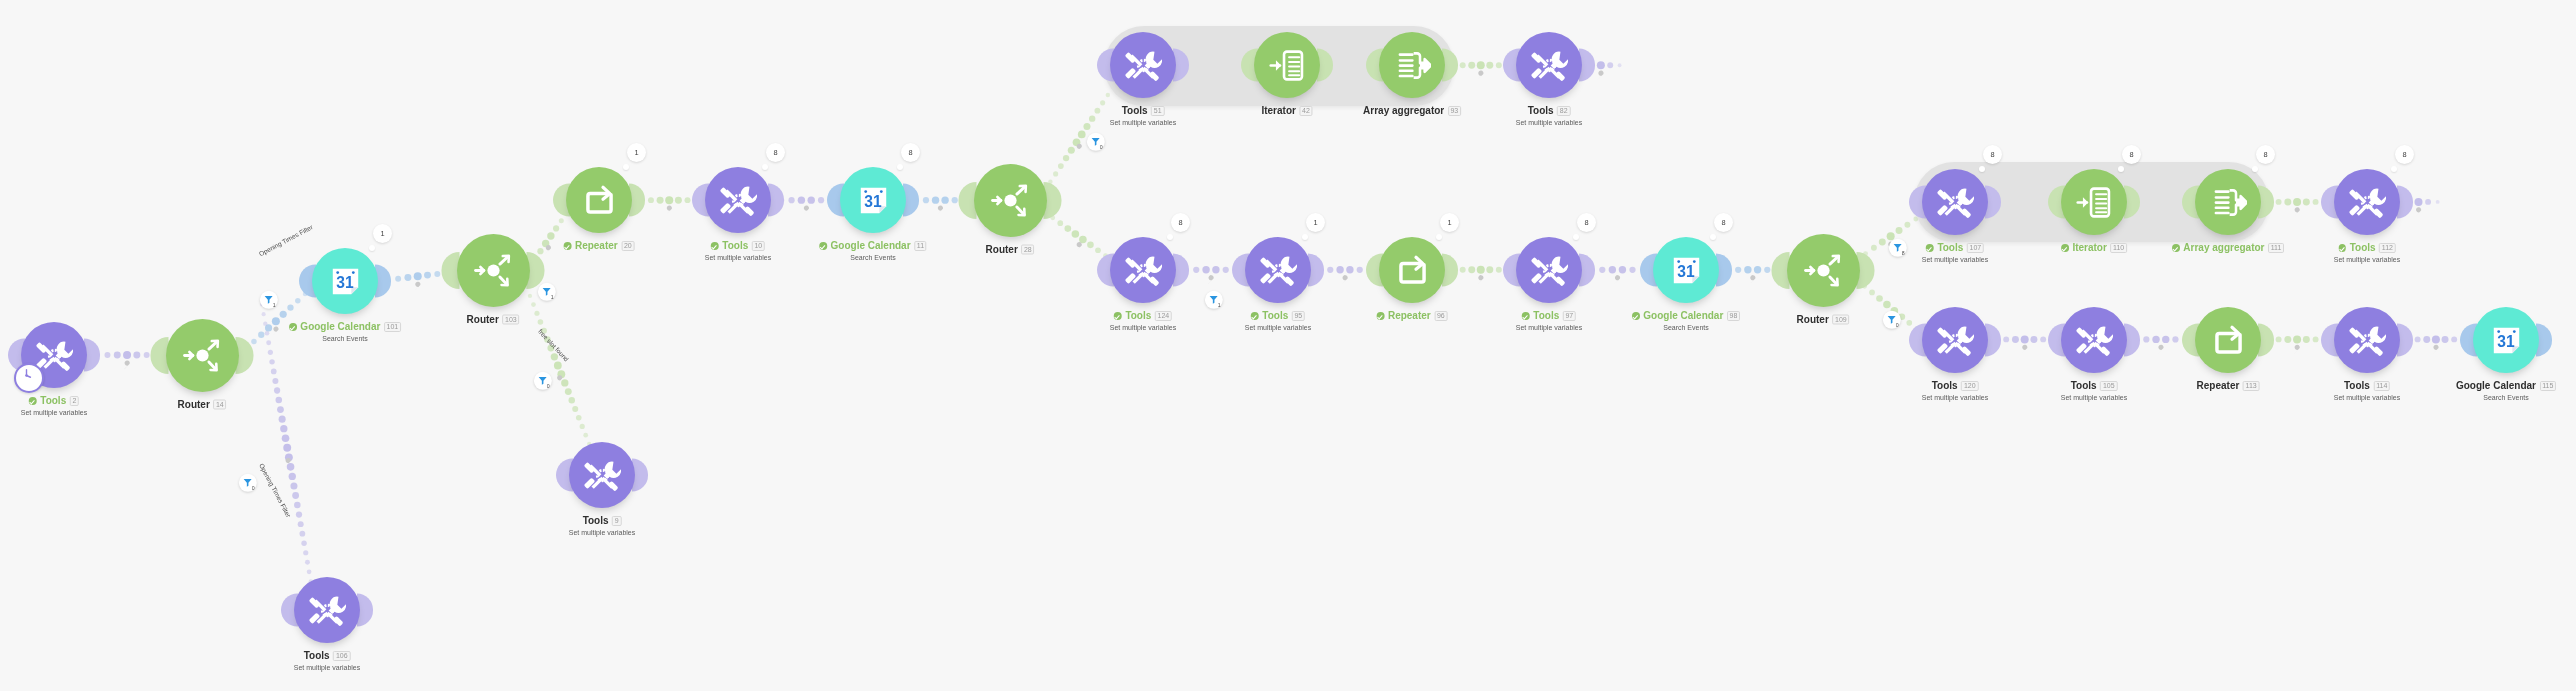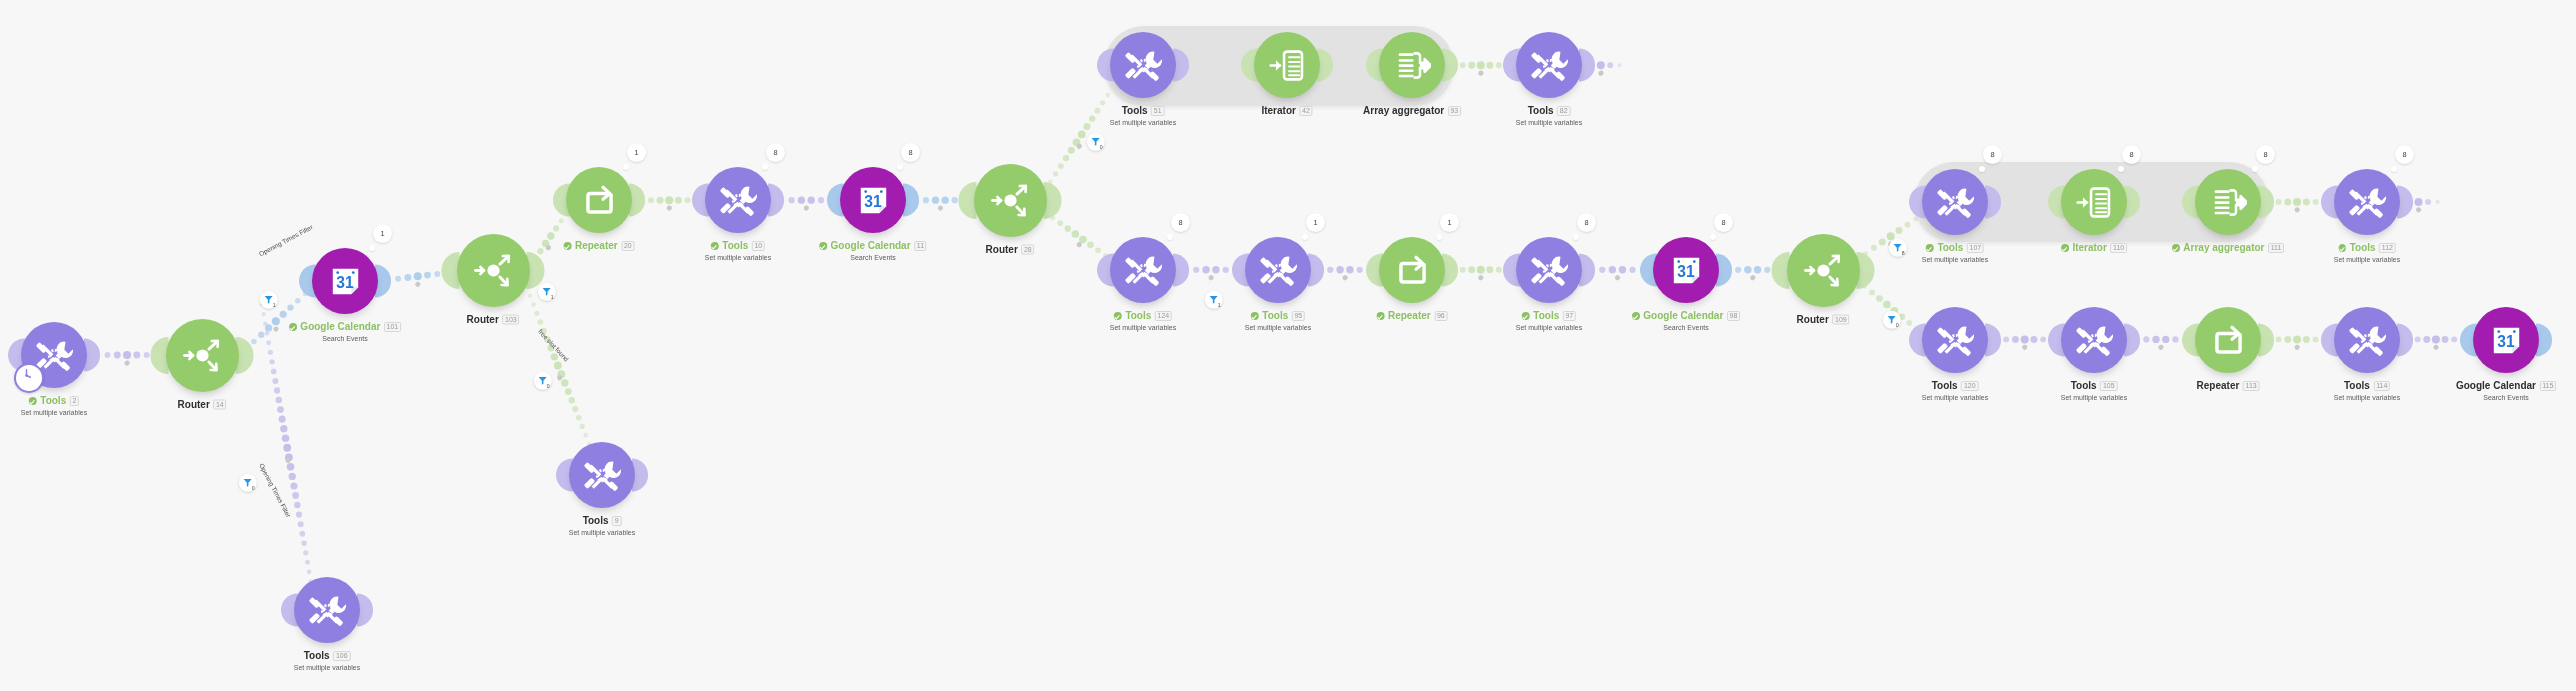--- a/index.html
+++ b/index.html
@@ -26,21 +26,21 @@
   .bulb{
     position:absolute;left:50%;top:50%;
     transform:translate(-50%,-50%);
     border-radius:50%;
     display:flex;align-items:center;justify-content:center;
     box-shadow:0 5.2px 8.7px -3.5px rgba(0,0,0,.22);
   }
   .bulb svg{display:block;}
   .c-purple{background:#8e7fe0;}
   .c-green{background:#94cb6b;}
-  .c-blue{background:#a21caf;}
+  .c-blue{background:#5eead4;}
 
   
   .half{position:absolute;top:50%;transform:translateY(-50%);}
   .half.l{border-radius:87px 0 0 87px;}
   .half.r{border-radius:0 87px 87px 0;}
 
   
   .label{
     position:absolute;left:50%;transform:translateX(-50%);
     white-space:nowrap;text-align:center;

